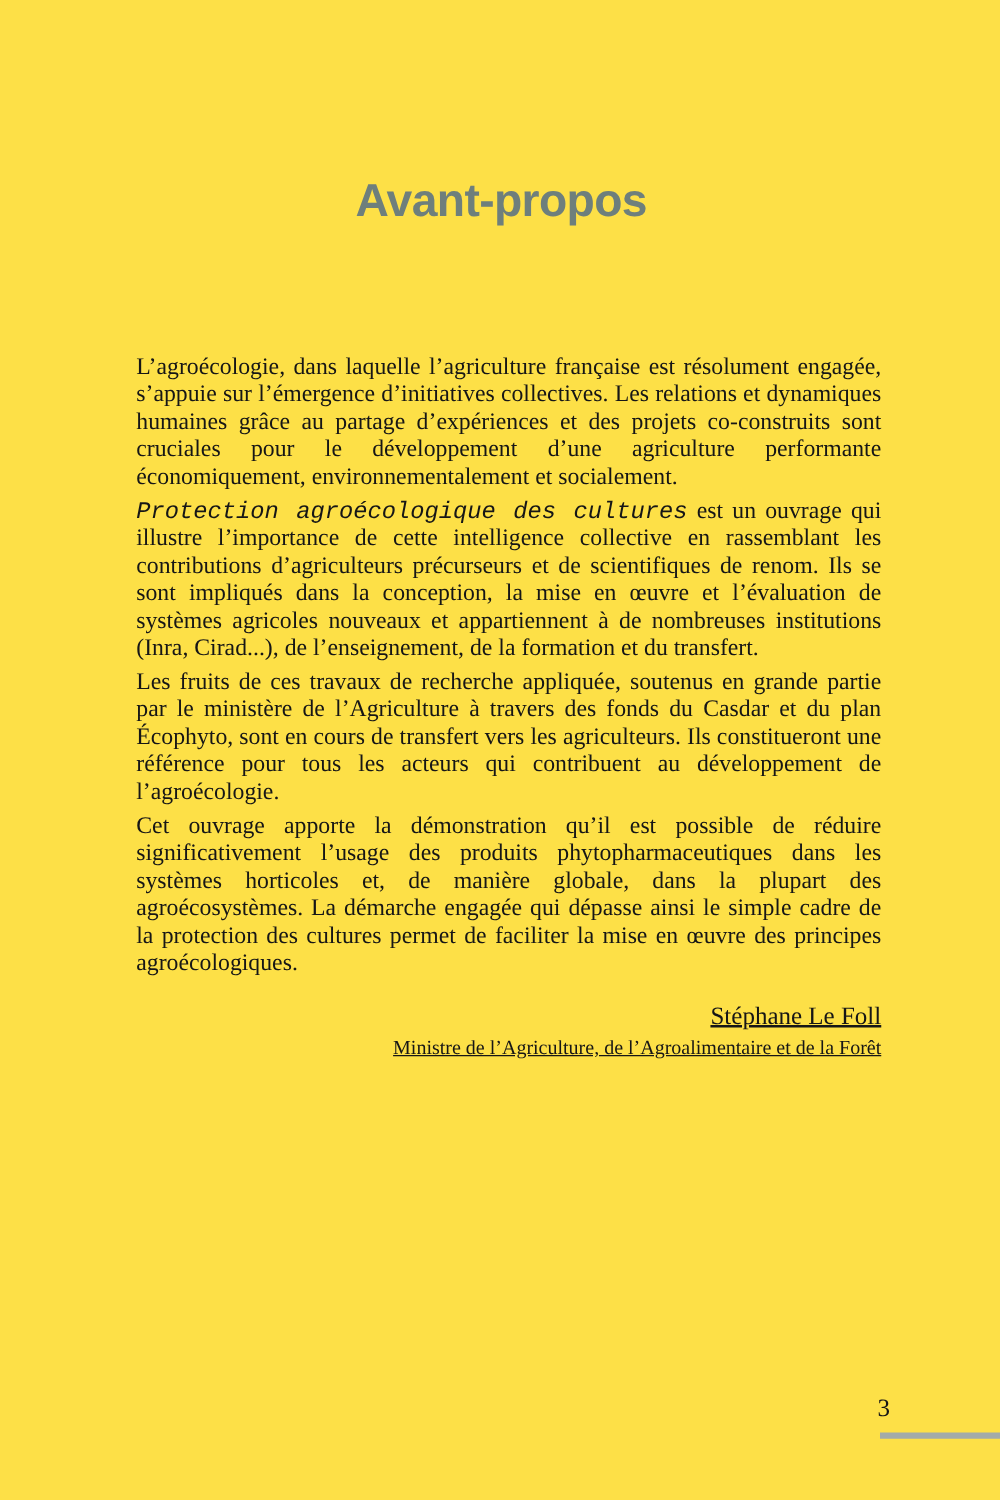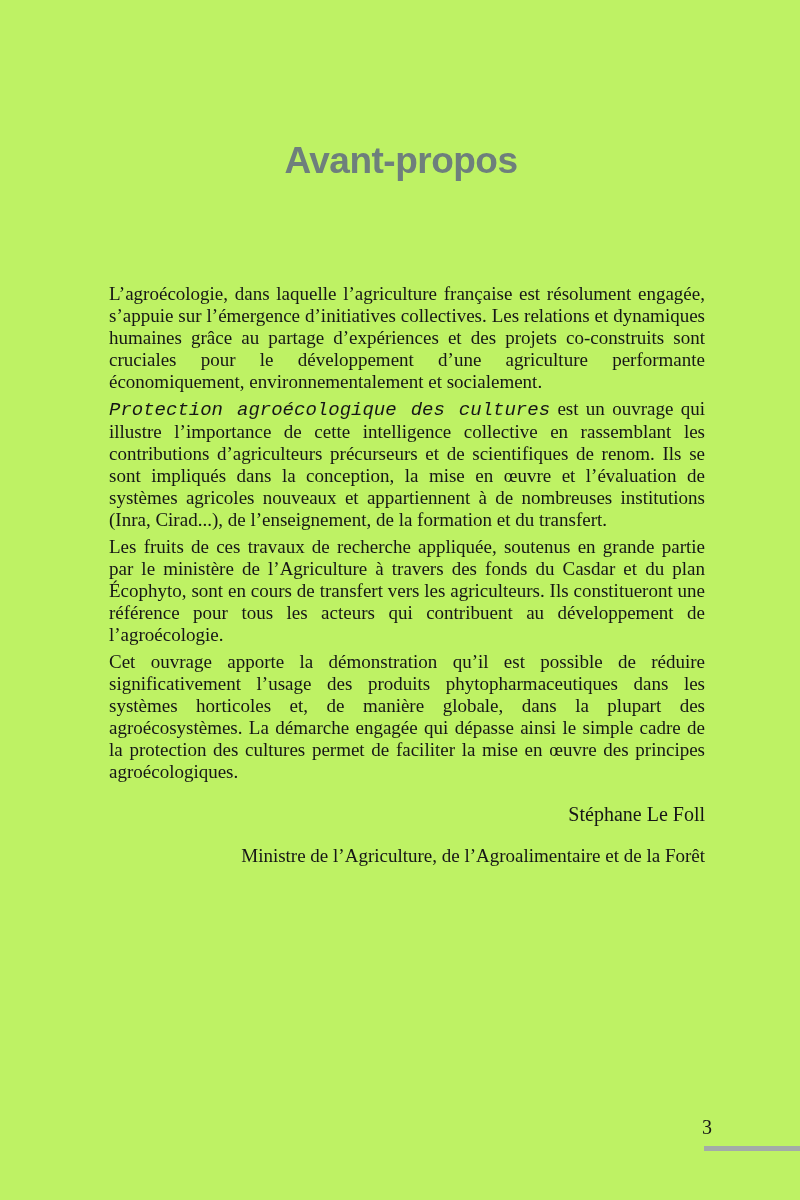--- a/index.html
+++ b/index.html
@@ -4,21 +4,21 @@
 <style>
   html, body {
     margin: 0;
     padding: 0;
     background: #ffffff;
   }
   .page {
     position: relative;
     width: 800px;
     height: 1200px;
-    background: #bef264;
+    background: #fde047;
     overflow: hidden;
     font-family: "Liberation Serif", serif;
   }
   .title {
     position: absolute;
     top: 140px;
     left: 97px;
     width: 608px;
     margin: 0;
     text-align: center;
@@ -43,27 +43,28 @@
   .body-text p {
     margin: 0 0 5px 12px;
   }
   .body-text em {
     font-style: italic;
     font-family: Liberation Mono, monospace;
   }
   .signature {
     margin-top: 20px;
     text-align: right;
+    text-decoration: underline;
   }
   .sig-name {
     font-size: 20px;
   }
   .sig-role {
-    font-size: 19px;
-    margin-top: 20px;
+    font-size: 16px;
+    margin-top: 4px;
   }
   .page-number {
     position: absolute;
     left: 702px;
     top: 1116px;
     font-size: 20px;
     color: var(--body-color, #161616);
   }
   .footer-rule {
     position: absolute;

